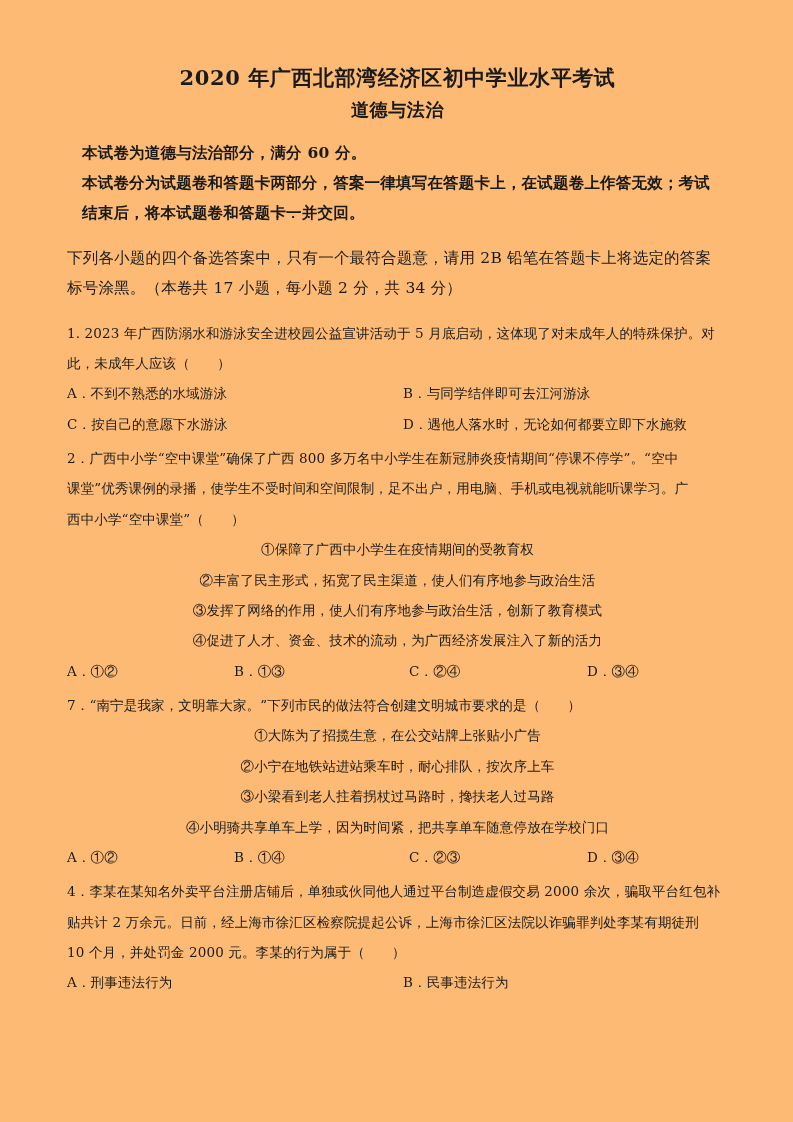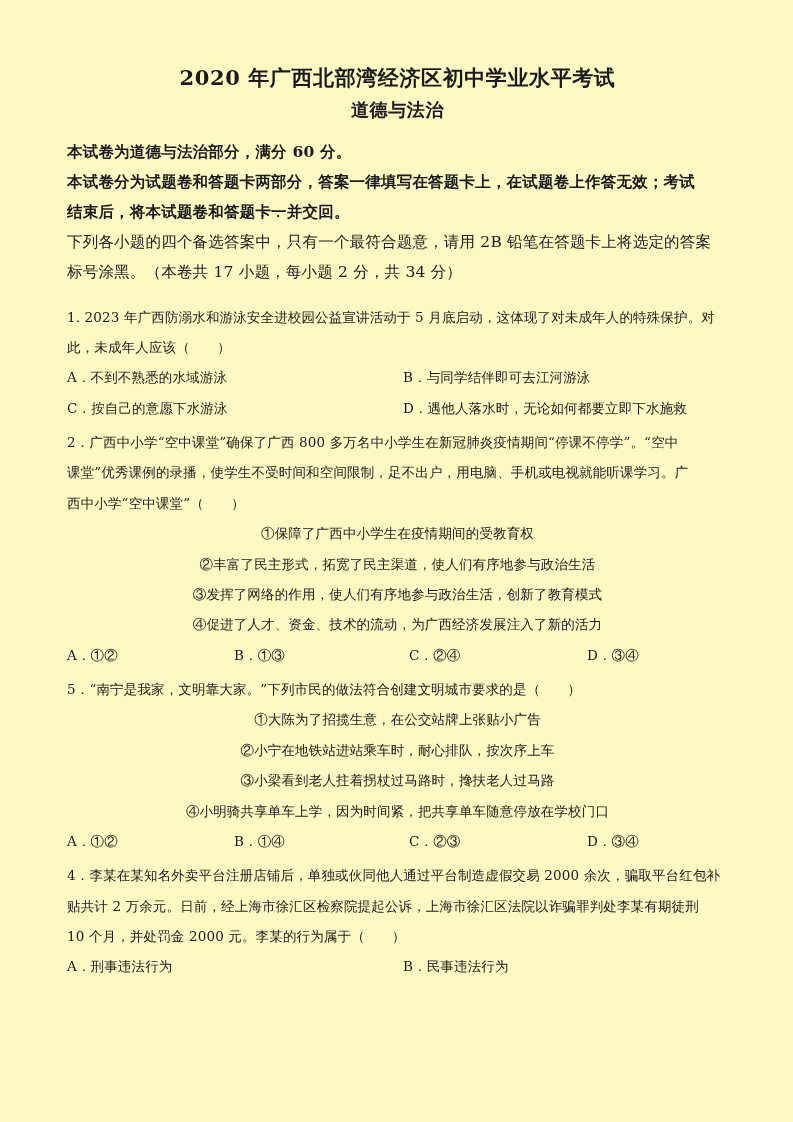--- a/index.html
+++ b/index.html
@@ -13,21 +13,21 @@
     font-family: "DejaVu Serif", "Liberation Serif", serif;
     color: #1a1a1a;
     -webkit-font-smoothing: antialiased;
   }
   .page {
     position: relative;
     width: 793px;
     height: 1122px;
     box-sizing: border-box;
     padding: 62px 65px 0 67px;
-    background: #fef9c3;
+    background: #fdba74;
     overflow: hidden;
   }
 
   
   .doc-title {
     text-align: center;
     font-size: 21px;
     font-weight: bold;
     letter-spacing: 0.6px;
     line-height: 1.5;
@@ -41,21 +41,21 @@
     line-height: 1.5;
     margin: 0 0 14px 0;
   }
 
   
   .notice {
     font-size: 15.5px;
     font-weight: bold;
     line-height: 1.95;
     letter-spacing: 0.2px;
-    margin: 0;
+    margin: 15px;
     text-align: justify;
   }
   .notice p { margin: 0; }
 
   .emph-dots {
     
     background-image: radial-gradient(circle, #1a1a1a 0.9px, rgba(0,0,0,0) 1.1px);
     background-size: 15.6px 15.6px;
     background-repeat: repeat-x;
     background-position: left bottom 1px;
@@ -159,21 +159,21 @@
     <p class="q-sub">④促进了人才、资金、技术的流动，为广西经济发展注入了新的活力</p>
     <div class="opts-4">
       <div class="opt">A．①②</div>
       <div class="opt opt-indent">B．①③</div>
       <div class="opt opt-indent">C．②④</div>
       <div class="opt opt-indent">D．③④</div>
     </div>
   </div>
 
   <div class="question">
-    <p class="q-stem">5．“南宁是我家，文明靠大家。”下列市民的做法符合创建文明城市要求的是（　　）</p>
+    <p class="q-stem">7．“南宁是我家，文明靠大家。”下列市民的做法符合创建文明城市要求的是（　　）</p>
     <p class="q-sub">①大陈为了招揽生意，在公交站牌上张贴小广告</p>
     <p class="q-sub">②小宁在地铁站进站乘车时，耐心排队，按次序上车</p>
     <p class="q-sub">③小梁看到老人拄着拐杖过马路时，搀扶老人过马路</p>
     <p class="q-sub">④小明骑共享单车上学，因为时间紧，把共享单车随意停放在学校门口</p>
     <div class="opts-4">
       <div class="opt">A．①②</div>
       <div class="opt opt-indent">B．①④</div>
       <div class="opt opt-indent">C．②③</div>
       <div class="opt opt-indent">D．③④</div>
     </div>

